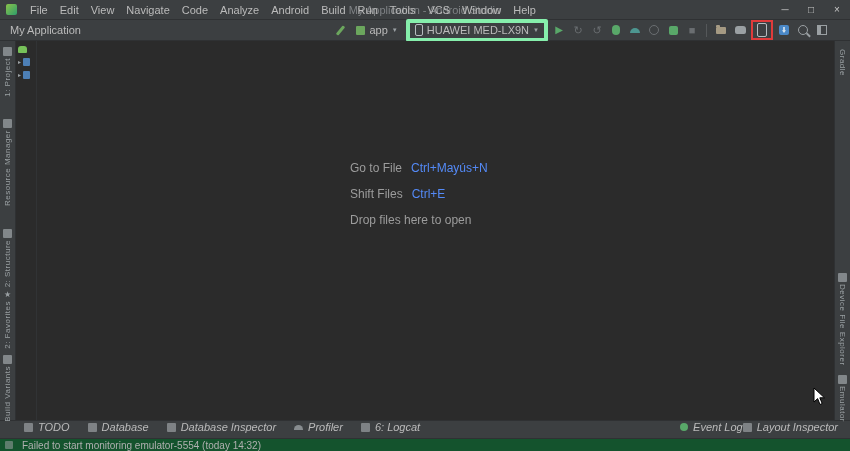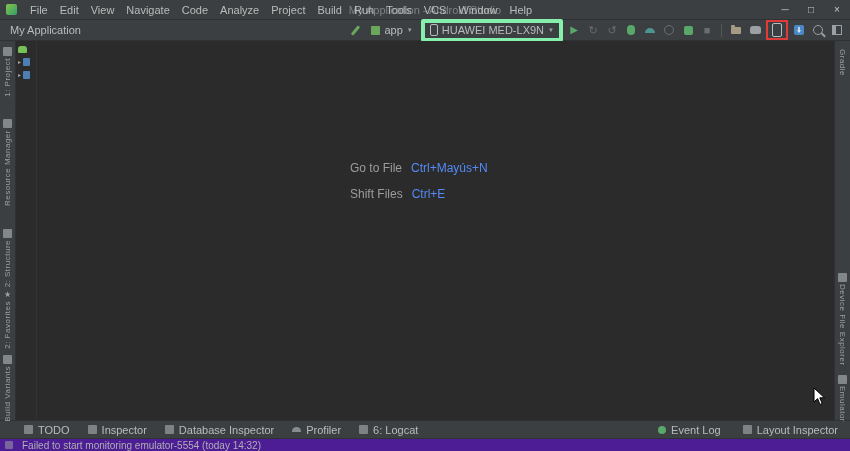--- a/index.html
+++ b/index.html
@@ -13,21 +13,21 @@
   .menu-bar{display:flex;z-index:2;}
   .menu-item{padding:0 6px;color:#bbbbbb;cursor:default;}
   .tb-title{position:absolute;left:0;right:0;text-align:center;color:#7f8285;pointer-events:none;}
   .win-controls{margin-left:auto;display:flex;z-index:2;}
   .win-btn{width:26px;text-align:center;font-size:10px;color:#c8c8c8;cursor:default;}
 
   
   .toolbar{height:20px;min-height:20px;display:flex;align-items:center;background:#3c3f41;
     border-top:1px solid #2f3133;border-bottom:1px solid #2f3133;font-size:11px;}
   .breadcrumb{margin-left:10px;color:#bbbbbb;}
-  .tb-right{margin-left:auto;display:flex;align-items:center;gap:3px;padding-right:5px;}
+  .tb-right{margin-left:auto;display:flex;align-items:center;gap:3px;padding-right:20px;}
   .tbi{width:16px;height:16px;display:flex;align-items:center;justify-content:center;cursor:default;}
   .dropdown{display:flex;align-items:center;gap:4px;height:15px;padding:0 5px;cursor:default;}
   .dropdown.bordered{border:4px solid #86efac;border-radius:2px;}
   .dd-chevron{font-size:6px;color:#9aa0a3;line-height:1;}
   .module-icon{width:9px;height:9px;background:#6ba65d;border-radius:1px;}
   .icon-pencil{width:3px;height:11px;background:#6ba65d;transform:rotate(40deg);border-radius:1px;}
   .g-run{color:#59a869;font-size:10px;line-height:1;}
   .g-dim{color:#6a6e71;font-size:11px;line-height:1;}
   .icon-bug{width:8px;height:10px;background:#59a869;border-radius:4px;}
   .icon-gauge{width:10px;height:5px;border-radius:10px 10px 0 0;background:#4d9690;}
@@ -65,49 +65,49 @@
   .tree-arrow{color:#9aa0a3;font-size:6px;line-height:1;}
 
   .editor{flex:1;position:relative;background:#2b2b2b;}
   .hints{position:absolute;left:313px;top:114px;}
   .hint-row{display:flex;gap:9px;font-size:12px;height:26px;align-items:center;}
   .hint-label{color:#9c9c9c;}
   .hint-key{color:#548af7;}
 
   
   .bottom-bar{height:17px;min-height:17px;background:#3c3f41;border-top:1px solid #2f3133;
-    display:flex;align-items:center;font-size:11px;color:#bbbbbb;}
+    display:flex;align-items:flex-start;font-size:11px;color:#bbbbbb;font-style:italic;}
   .bb-left{display:flex;gap:18px;margin-left:24px;}
-  .bb-right{margin-left:auto;display:flex;gap:22px;margin-right:12px;}
+  .bb-right{margin-left:auto;display:flex;margin-right:12px;}
   .bb-item{display:flex;align-items:center;gap:5px;cursor:default;}
   .bb-ico{width:9px;height:9px;background:#9aa0a3;border-radius:1px;opacity:.7;}
   .bb-gauge{width:9px;height:5px;border-radius:9px 9px 0 0;background:#9aa0a3;opacity:.8;}
   .event-dot{width:8px;height:8px;border-radius:50%;background:#59a869;}
 
-  .status-bar{height:12px;min-height:12px;background:#4c1d95;border-top:1px solid #2f3133;
+  .status-bar{height:12px;min-height:12px;background:#14532d;border-top:1px solid #2f3133;
     display:flex;align-items:center;font-size:10px;color:#b0b0b0;padding-left:5px;gap:9px;}
   .sb-toggle{width:8px;height:8px;background:#9aa0a3;opacity:.55;border-radius:1px;}
 
   .cursor{position:absolute;left:813px;top:387px;z-index:50;pointer-events:none;}
 </style>
 </head>
 <body>
 
 <div class="window">
 
   <div class="titlebar">
     <div class="app-logo"></div>
     <div class="menu-bar">
       <span class="menu-item">File</span>
       <span class="menu-item">Edit</span>
       <span class="menu-item">View</span>
       <span class="menu-item">Navigate</span>
       <span class="menu-item">Code</span>
       <span class="menu-item">Analyze</span>
-      <span class="menu-item">Project</span>
+      <span class="menu-item">Android</span>
       <span class="menu-item">Build</span>
       <span class="menu-item">Run</span>
       <span class="menu-item">Tools</span>
       <span class="menu-item">VCS</span>
       <span class="menu-item">Window</span>
       <span class="menu-item">Help</span>
     </div>
     <div class="tb-title">My Application - Android Studio</div>
     <div class="win-controls">
       <span class="win-btn">─</span>
@@ -214,20 +214,24 @@
     <div class="editor">
       <div class="hints">
         <div class="hint-row">
           <span class="hint-label">Go to File</span>
           <span class="hint-key">Ctrl+Mayús+N</span>
         </div>
         <div class="hint-row">
           <span class="hint-label">Shift Files</span>
           <span class="hint-key">Ctrl+E</span>
         </div>
+        <div class="hint-row">
+          <span class="hint-label">Drop files here to open</span>
+          <span class="hint-key"></span>
+        </div>
       </div>
     </div>
 
     <div class="strip right">
       <div class="strip-item" style="top:8px;">
         <span class="v-right">Gradle</span>
       </div>
       <div class="strip-item" style="top:232px;">
         <span class="strip-ico"></span>
         <span class="v-right">Device File Explorer</span>
@@ -240,21 +244,21 @@
   </div>
 
   <div class="bottom-bar">
     <div class="bb-left">
       <span class="bb-item">
         <span class="bb-ico"></span>
         <span>TODO</span>
       </span>
       <span class="bb-item">
         <span class="bb-ico"></span>
-        <span>Inspector</span>
+        <span>Database</span>
       </span>
       <span class="bb-item">
         <span class="bb-ico"></span>
         <span>Database Inspector</span>
       </span>
       <span class="bb-item">
         <span class="bb-gauge"></span>
         <span>Profiler</span>
       </span>
       <span class="bb-item">

